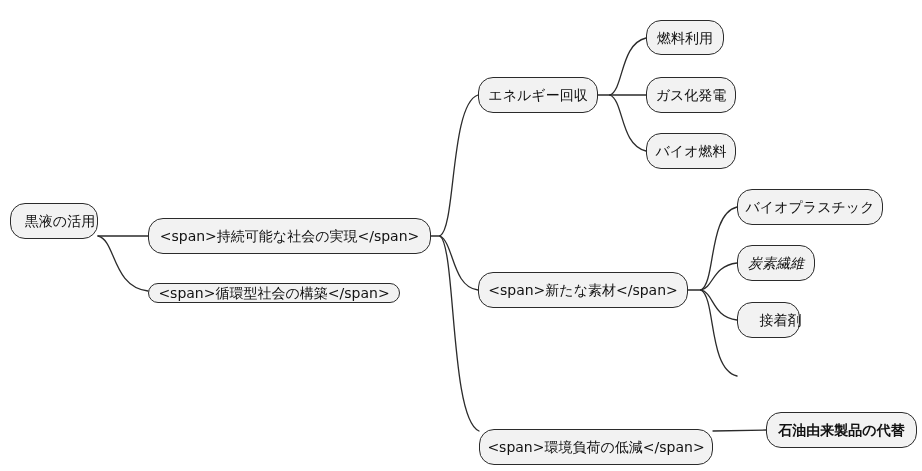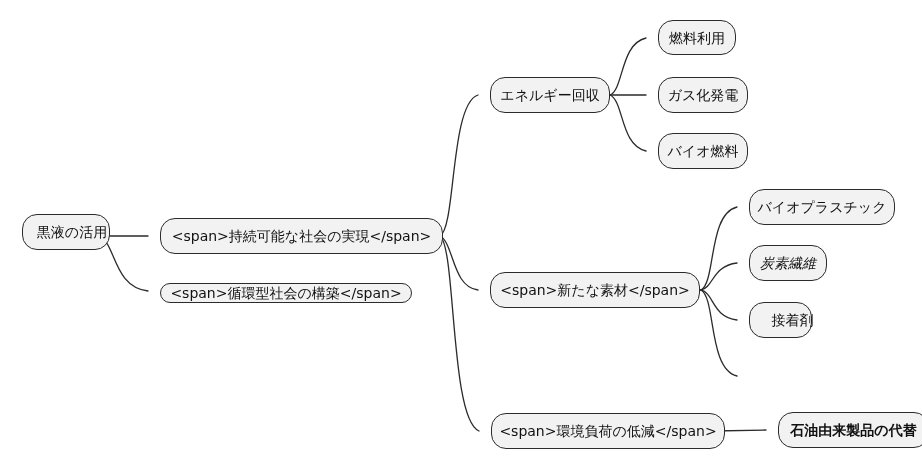--- a/index.html
+++ b/index.html
@@ -32,21 +32,20 @@
     border: 1.5px solid var(--node-border, #2b2b2b);
     border-radius: 15px;
     display: flex;
     align-items: center;
     justify-content: center;
     font-size: 14px;
     line-height: 1;
     color: var(--text, #111111);
     white-space: nowrap;
     padding: 0 4px;
-    margin-left: 12px;
   }
 </style>
 </head>
 <body>
 
 <div class="canvas">
 
   <svg class="edges" viewBox="0 0 922 471" xmlns="http://www.w3.org/2000/svg">
     <path d="M 98 236 L 148 236"></path>
     <path d="M 98 236 C 116 240 112 287 148 291"></path>
@@ -59,21 +58,21 @@
     <path d="M 610 95 L 646 95"></path>
     <path d="M 610 95 C 624 101 620 145 646 151"></path>
     <path d="M 688 290 L 701 290"></path>
     <path d="M 701 290 C 716 282 708 214 737 207"></path>
     <path d="M 701 290 C 714 287 712 266 737 263"></path>
     <path d="M 701 290 C 714 293 712 317 737 320"></path>
     <path d="M 701 290 C 716 298 708 369 737 376"></path>
     <path d="M 713 431 L 766 430"></path>
   </svg>
 
-  <div class="node" style="left:10px; top:214px; width:88px; height:36px;padding-left:16px;">黒液の活用</div>
+  <div class="node" style="left:10px; top:203px; width:88px; height:36px;padding-left:16px;">黒液の活用</div>
 
   <div class="node" style="left:148px; top:218px; width:283px; height:36px;">&lt;span&gt;持続可能な社会の実現&lt;/span&gt;</div>
 
   <div class="node" style="left:148px; top:283px; width:252px; height:20px;">&lt;span&gt;循環型社会の構築&lt;/span&gt;</div>
 
   <div class="node" style="left:478px; top:77px; width:120px; height:36px;">エネルギー回収</div>
 
   <div class="node" style="left:646px; top:20px; width:78px; height:35px;">燃料利用</div>
 
   <div class="node" style="left:646px; top:77px; width:90px; height:36px;">ガス化発電</div>
@@ -82,17 +81,17 @@
 
   <div class="node" style="left:646px; top:133px; width:90px; height:36px;">バイオ燃料</div>
 
   <div class="node" style="left:737px; top:189px; width:146px; height:36px;">バイオプラスチック</div>
 
   <div class="node" style="left:737px; top:245px; width:78px; height:36px;font-style:italic;">炭素繊維</div>
 
   <div class="node" style="left:737px; top:302px; width:63px; height:36px;padding-left:28px;">接着剤</div>
 
 
-  <div class="node" style="left:479px; top:413px; width:234px; height:36px;">&lt;span&gt;環境負荷の低減&lt;/span&gt;</div>
+  <div class="node" style="left:479px; top:429px; width:234px; height:36px;">&lt;span&gt;環境負荷の低減&lt;/span&gt;</div>
 
   <div class="node" style="left:766px; top:412px; width:151px; height:36px;font-weight:bold;">石油由来製品の代替</div>
 
 </div>
 
 </body></html>

